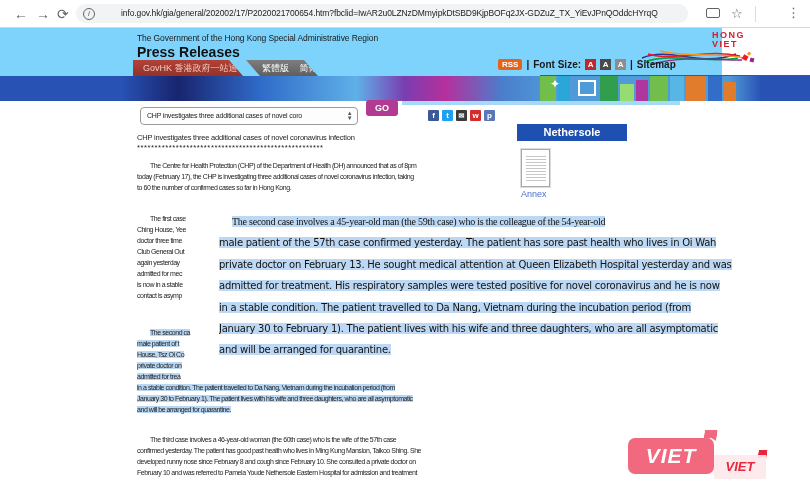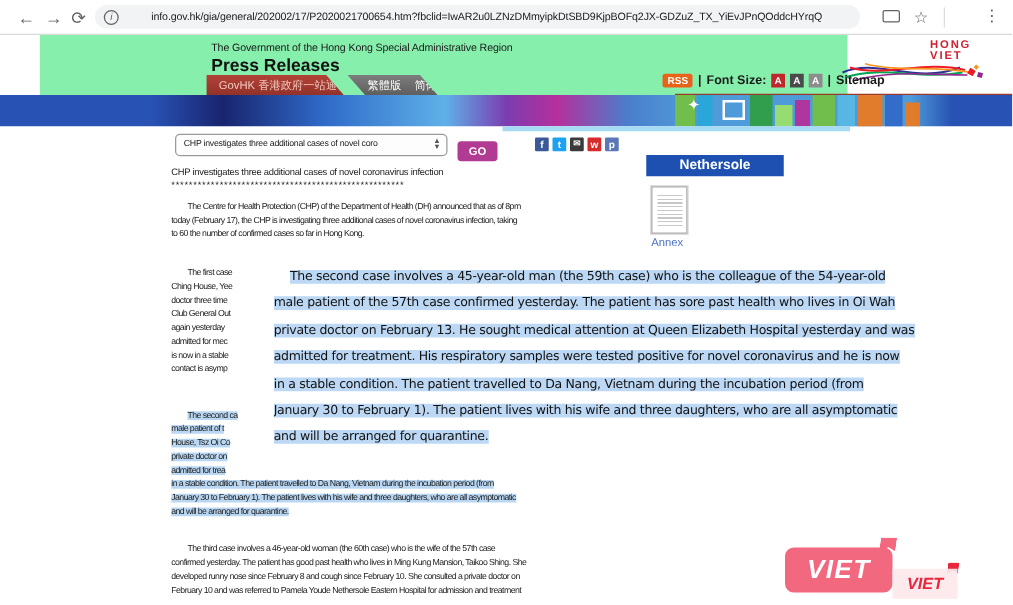--- a/index.html
+++ b/index.html
@@ -13,21 +13,21 @@
   .nav-glyph { color:#5f6368; font-size:14px; line-height:28px; }
   .url-pill { left:76px; top:4px; width:612px; height:19px; background:#f1f3f4; border-radius:10px; }
   .info-circle { left:7px; top:3.5px; width:12px; height:12px; border:1px solid #5f6368; border-radius:50%; color:#5f6368; font-size:8px; line-height:10px; text-align:center; font-style:italic; }
   .url-text { left:25px; top:4px; font-size:8.5px; color:#202124; letter-spacing:-0.1px; white-space:nowrap;margin-left:20px; }
   .device-icon { left:706px; top:8px; width:14px; height:10px; border:1.4px solid #5f6368; border-radius:2px; }
   .star { left:731px; top:6px; font-size:13px; color:#5f6368; }
   .chrome-divider { left:755px; top:6px; width:1px; height:16px; background:#dadce0; }
   .kebab { left:787px; top:5px; font-size:13px; color:#5f6368; letter-spacing:0; }
 
   
-  .gov-header { left:0; top:28px; width:646px; height:48px; background:#86efac;margin-left:32px; }
+  .gov-header { left:0; top:28px; width:722px; height:48px; background:#7dd3fc; }
   .gov-title { left:137px; top:5px; font-size:8.5px; color:#1a1a1a; letter-spacing:-0.1px; }
   .press-releases { left:137px; top:16px; font-size:14px; font-weight:bold; color:#111; }
   .hk-brand-text { left:712px; top:3px; font-size:9px; font-weight:bold; color:#cf2030; letter-spacing:1.5px; line-height:9px; text-align:left; }
   .hk-ribbon { left:640px; top:14px; }
 
   
   .tab-red { left:133px; top:32px; width:110px; height:16px; background:linear-gradient(#b24238,#92322a); clip-path:polygon(0 0,96px 0,110px 16px,0 16px); color:#f3cdbf; font-size:9px; line-height:16px; padding-left:10px; white-space:nowrap; }
   .tab-gray { left:246px; top:32px; width:72px; height:16px; background:linear-gradient(#7d7d7d,#5f5f5f); clip-path:polygon(0 0,58px 0,72px 16px,14px 16px); color:#ffffff; font-size:9px; line-height:16px; padding-left:16px; white-space:nowrap; }
   .tab-gray span { margin-right:8px; }
 
@@ -45,21 +45,21 @@
     background:linear-gradient(90deg,#2852b4 0%,#2852b4 15%,#19246e 22%,#2f6ac8 32%,#5fb0e8 44%,#7b3db0 50%,#b5309c 55%,#4a7ecc 62%,#4f9ad8 68%,#4f9ad8 90%,#2852b4 94%,#2852b4 100%); }
   .banner-red-top { left:540px; top:75px; width:270px; height:2px; background:#9c3a2a; }
   .mosaic { top:0; height:25px; opacity:0.95; }
   .white-square { left:578px; top:4px; width:18px; height:16px; border:2px solid #ffffff; background:transparent; }
   .star-spark { left:550px; top:2px; color:#fff; font-size:12px; line-height:12px; }
   .banner-strip { left:402px; top:101px; width:278px; height:4px; background:#a6daf4; }
 
   
   .release-select { left:140px; top:107px; width:218px; height:18px; border:1px solid #9a9a9a; border-radius:4px; background:#fdfdfd; font-size:7px; color:#1a1a1a; line-height:16px; padding:0 14px 0 6px; white-space:nowrap; overflow:hidden; letter-spacing:-0.2px; }
   .select-arrows { right:3px; top:3px; width:9px; height:11px; color:#555; font-size:6px; line-height:5px; text-align:center; }
-  .go-btn { left:366px; top:113px; width:32px; height:16px; background:#b13a92; border-radius:3px; color:#fff; font-size:9px; font-weight:bold; text-align:center; line-height:16px; }
+  .go-btn { left:366px; top:100px; width:32px; height:16px; background:#b13a92; border-radius:3px; color:#fff; font-size:9px; font-weight:bold; text-align:center; line-height:16px; }
   .share { left:428px; top:110px; display:flex; gap:3px; }
   .share-ic { width:11px; height:11px; font-size:8px; font-weight:bold; color:#fff; text-align:center; line-height:11px; border-radius:1px; }
   .ic-fb { background:#3b5998; }
   .ic-tw { background:#1da1f2; }
   .ic-em { background:#3a3a3a; font-size:7px; }
   .ic-wb { background:#d62b2b; }
   .ic-pr { background:#5a78b8; }
 
   
   .attach-btn { left:517px; top:124px; width:110px; height:17px; background:#1d50b0; color:#fff; font-size:11px; font-weight:bold; text-align:center; line-height:17px; }
@@ -76,21 +76,21 @@
   .indent-first .line:first-child { padding-left:13px; }
   .sel-lines .line span { background:#b9d7f3; }
   .p-intro { left:137px; top:160px; }
   .p-case1 { left:137px; top:213px; }
   .p-case2 { left:137px; top:327px; }
   .p-case3 { left:137px; top:434px; }
 
   
   .magnifier { left:215px; top:206px; width:584px; height:177px; background:#ffffff; padding:5px 4px; font-family:"DejaVu Sans", sans-serif; font-size:10px; color:#111; letter-spacing:-0.25px; }
   .magnifier .line { height:21.4px; line-height:21.4px; white-space:nowrap; overflow:hidden; }
-  .magnifier .line:first-child { padding-left:13px; }
+  .magnifier .line:first-child { padding-left:13px;font-family:Liberation Serif, serif; }
   .magnifier .line span { background:#bcd8f4; }
 
   
   .wm-big { left:628px; top:438px; width:86px; height:36px; background:#f2697f; border-radius:7px; color:#fff; font-size:21px; font-weight:bold; font-style:italic; text-align:center; line-height:36px; letter-spacing:1px; }
   .wm-big-flag { left:704px; top:430px; width:13px; height:11px; background:#f2697f; clip-path:polygon(0 0,100% 0,100% 100%,55% 70%,0 100%); transform:skewX(-8deg); }
   .wm-small { left:714px; top:455px; width:52px; height:24px; background:rgba(252,232,234,0.92); color:#e8273c; font-size:13px; font-weight:bold; font-style:italic; text-align:center; line-height:24px; }
   .wm-small-flag { left:758px; top:450px; width:9px; height:9px; background:#e8273c; clip-path:polygon(0 0,100% 0,100% 100%,55% 70%,0 100%); transform:skewX(-8deg); }
 </style>
 </head>
 <body>

